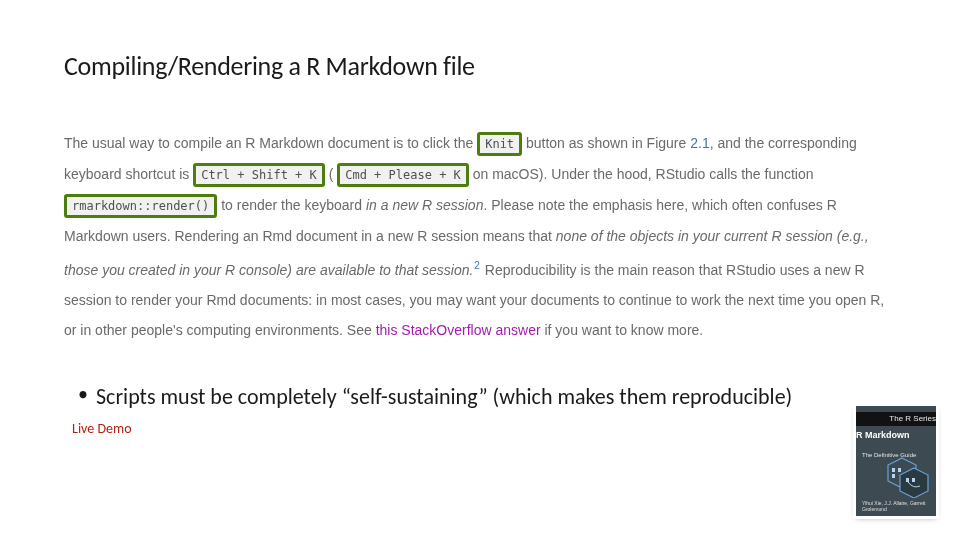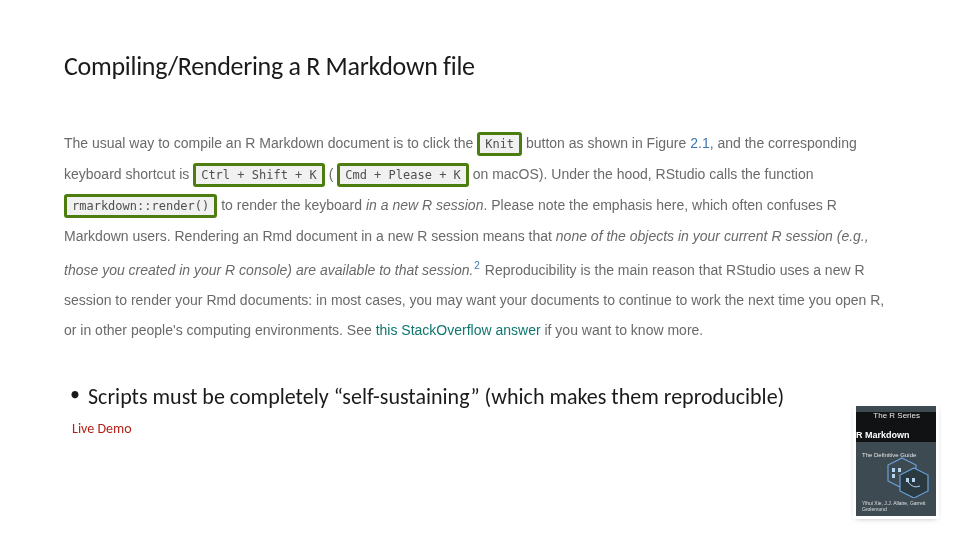--- a/index.html
+++ b/index.html
@@ -3,28 +3,28 @@
 <meta charset="utf-8">
 <style>
 html,body{margin:0;padding:0;width:960px;height:540px;background:#fff;font-family:"Segoe UI",Calibri,Arial,sans-serif;color:#000;overflow:hidden}
 .slide{position:relative;width:960px;height:540px;padding:50px 64px 30px 64px;box-sizing:border-box}
 .title{font-size:26px;font-weight:400;color:#1a1a1a;margin:0 0 46px 0;letter-spacing:-0.3px}
 .excerpt{color:#6a6a6a;font-size:14px;line-height:30px;font-family:"Helvetica Neue",Helvetica,Arial,sans-serif;font-weight:400}
 .excerpt .code{background:#f1f1f1;border:3px solid #4d7c0f;border-radius:3px;padding:2px 5px;font-family:Menlo,Consolas,monospace;font-size:12px;color:#505050;white-space:nowrap}
 .excerpt .figlink{color:#3b77b2;text-decoration:none}
 .excerpt .em{font-style:italic}
 .excerpt .sup{vertical-align:super;font-size:10px;color:#3b77b2;margin-left:1px;margin-right:1px}
-.excerpt .solink{color:#0f766e;text-decoration:none}
+.excerpt .solink{color:#a21caf;text-decoration:none}
 .bullet-wrap{margin-top:38px}
-.bullet-wrap ul{list-style:none;padding:0;margin:0}
+.bullet-wrap ul{list-style:none;padding:0;margin:8px}
 .bullet-wrap li{position:relative;padding-left:24px;font-size:22px;color:#1a1a1a;line-height:1.25}
 .bullet-wrap li:before{content:"•";position:absolute;left:6px;top:-1px;font-size:20px;color:#1a1a1a}
 .live-demo{margin-top:10px;margin-left:8px;font-size:14px;color:#b02318;font-weight:400}
 .book{position:absolute;right:24px;bottom:24px;width:80px;height:110px;background:#3d4a52;box-shadow:0 0 0 3px #fff,0 2px 6px rgba(0,0,0,.35)}
-.book .bar{position:absolute;top:6px;left:0;right:0;height:30px;background:#111214;display:flex;justify-content:flex-end;padding-right:16px;box-sizing:border-box}
+.book .bar{position:absolute;top:6px;left:0;right:0;height:14px;background:#111214;display:flex;align-items:center;justify-content:flex-end;padding-right:0;box-sizing:border-box}
 .book .bar span{color:#fff;font:8px/8px Arial,sans-serif;opacity:.9}
 .book .titleline{position:absolute;top:24px;left:0;right:6px;color:#fff;font:bold 9px/10px Arial,sans-serif}
 .book .subtitle{position:absolute;top:46px;left:6px;color:#fff;font:6px/7px Arial,sans-serif;opacity:.85}
 .book svg{position:absolute;right:4px;bottom:18px;width:48px;height:42px}
 .book .authors{position:absolute;left:6px;bottom:4px;color:#fff;font:5px/6px Arial,sans-serif;opacity:.8}
 </style>
 </head>
 <body>
 
 <div class="slide">

